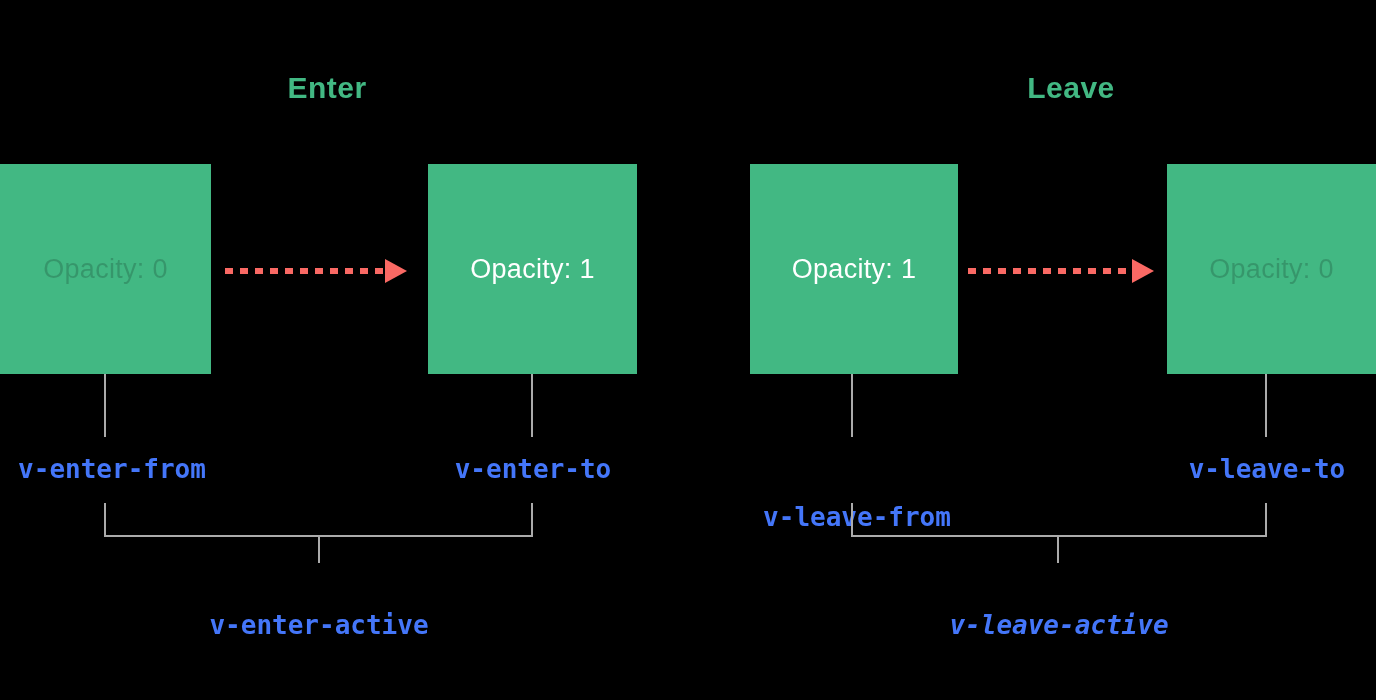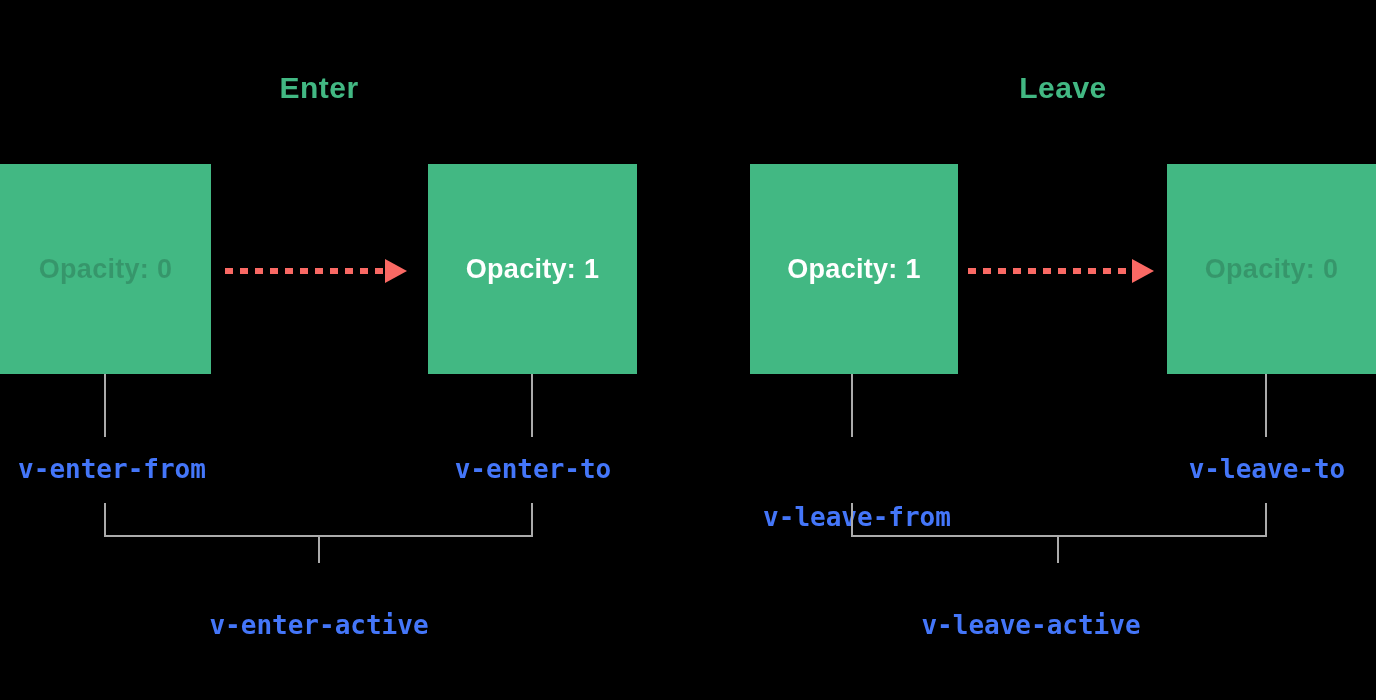--- a/index.html
+++ b/index.html
@@ -11,30 +11,30 @@
     --box-text-light:#ffffff;
   }
   *{margin:0;padding:0;box-sizing:border-box;}
   html,body{width:1376px;height:700px;overflow:hidden;}
   body{background:var(--background);font-family:"Liberation Sans",sans-serif;}
   .canvas{position:relative;width:1376px;height:700px;background:var(--background);}
 
   .title{
     position:absolute;top:70px;height:36px;line-height:36px;
     text-align:center;color:var(--green);
-    font-size:30px;font-weight:bold;letter-spacing:.5px;
+    font-size:30px;font-weight:bold;letter-spacing:.5px;margin-left:8px;
   }
   .title.enter{left:0;width:638px;}
   .title.leave{left:750px;width:626px;}
 
   .box{
     position:absolute;top:164px;height:210px;background:var(--green);
     display:flex;align-items:center;justify-content:center;
   }
-  .box .box-label{font-size:27px;color:var(--box-text-light);letter-spacing:.3px;font-weight:bold;}
+  .box .box-label{font-size:27px;color:var(--box-text-light);letter-spacing:.3px;}
   .box .box-label.faded{color:rgba(0,0,0,0.18);}
   .box.a{left:0;width:211px;}
   .box.b{left:428px;width:209px;}
   .box.c{left:750px;width:208px;}
   .box.d{left:1167px;width:209px;}
 
   .arrow{position:absolute;top:259px;height:24px;display:flex;align-items:center;}
   .arrow.enter{left:225px;}
   .arrow.leave{left:968px;}
   .arrow .dashes{
@@ -82,21 +82,21 @@
   .stem.leave{left:1057px;}
 
   .active-label{
     position:absolute;top:578px;height:28px;line-height:28px;
     text-align:center;color:var(--class-blue);
     font-family:"DejaVu Sans Mono",monospace;font-weight:bold;font-size:26px;
     white-space:nowrap;
     margin-top:33px;
   }
   .active-label.enter{left:105px;width:428px;}
-  .active-label.leave{left:824px;width:414px;}
+  .active-label.leave{left:852px;width:414px;font-style:italic;}
 </style>
 </head>
 <body>
 
 <div class="canvas">
 
   <div class="title enter">Enter</div>
 
   <div class="box a">
     <span class="box-label faded">Opacity: 0</span>

